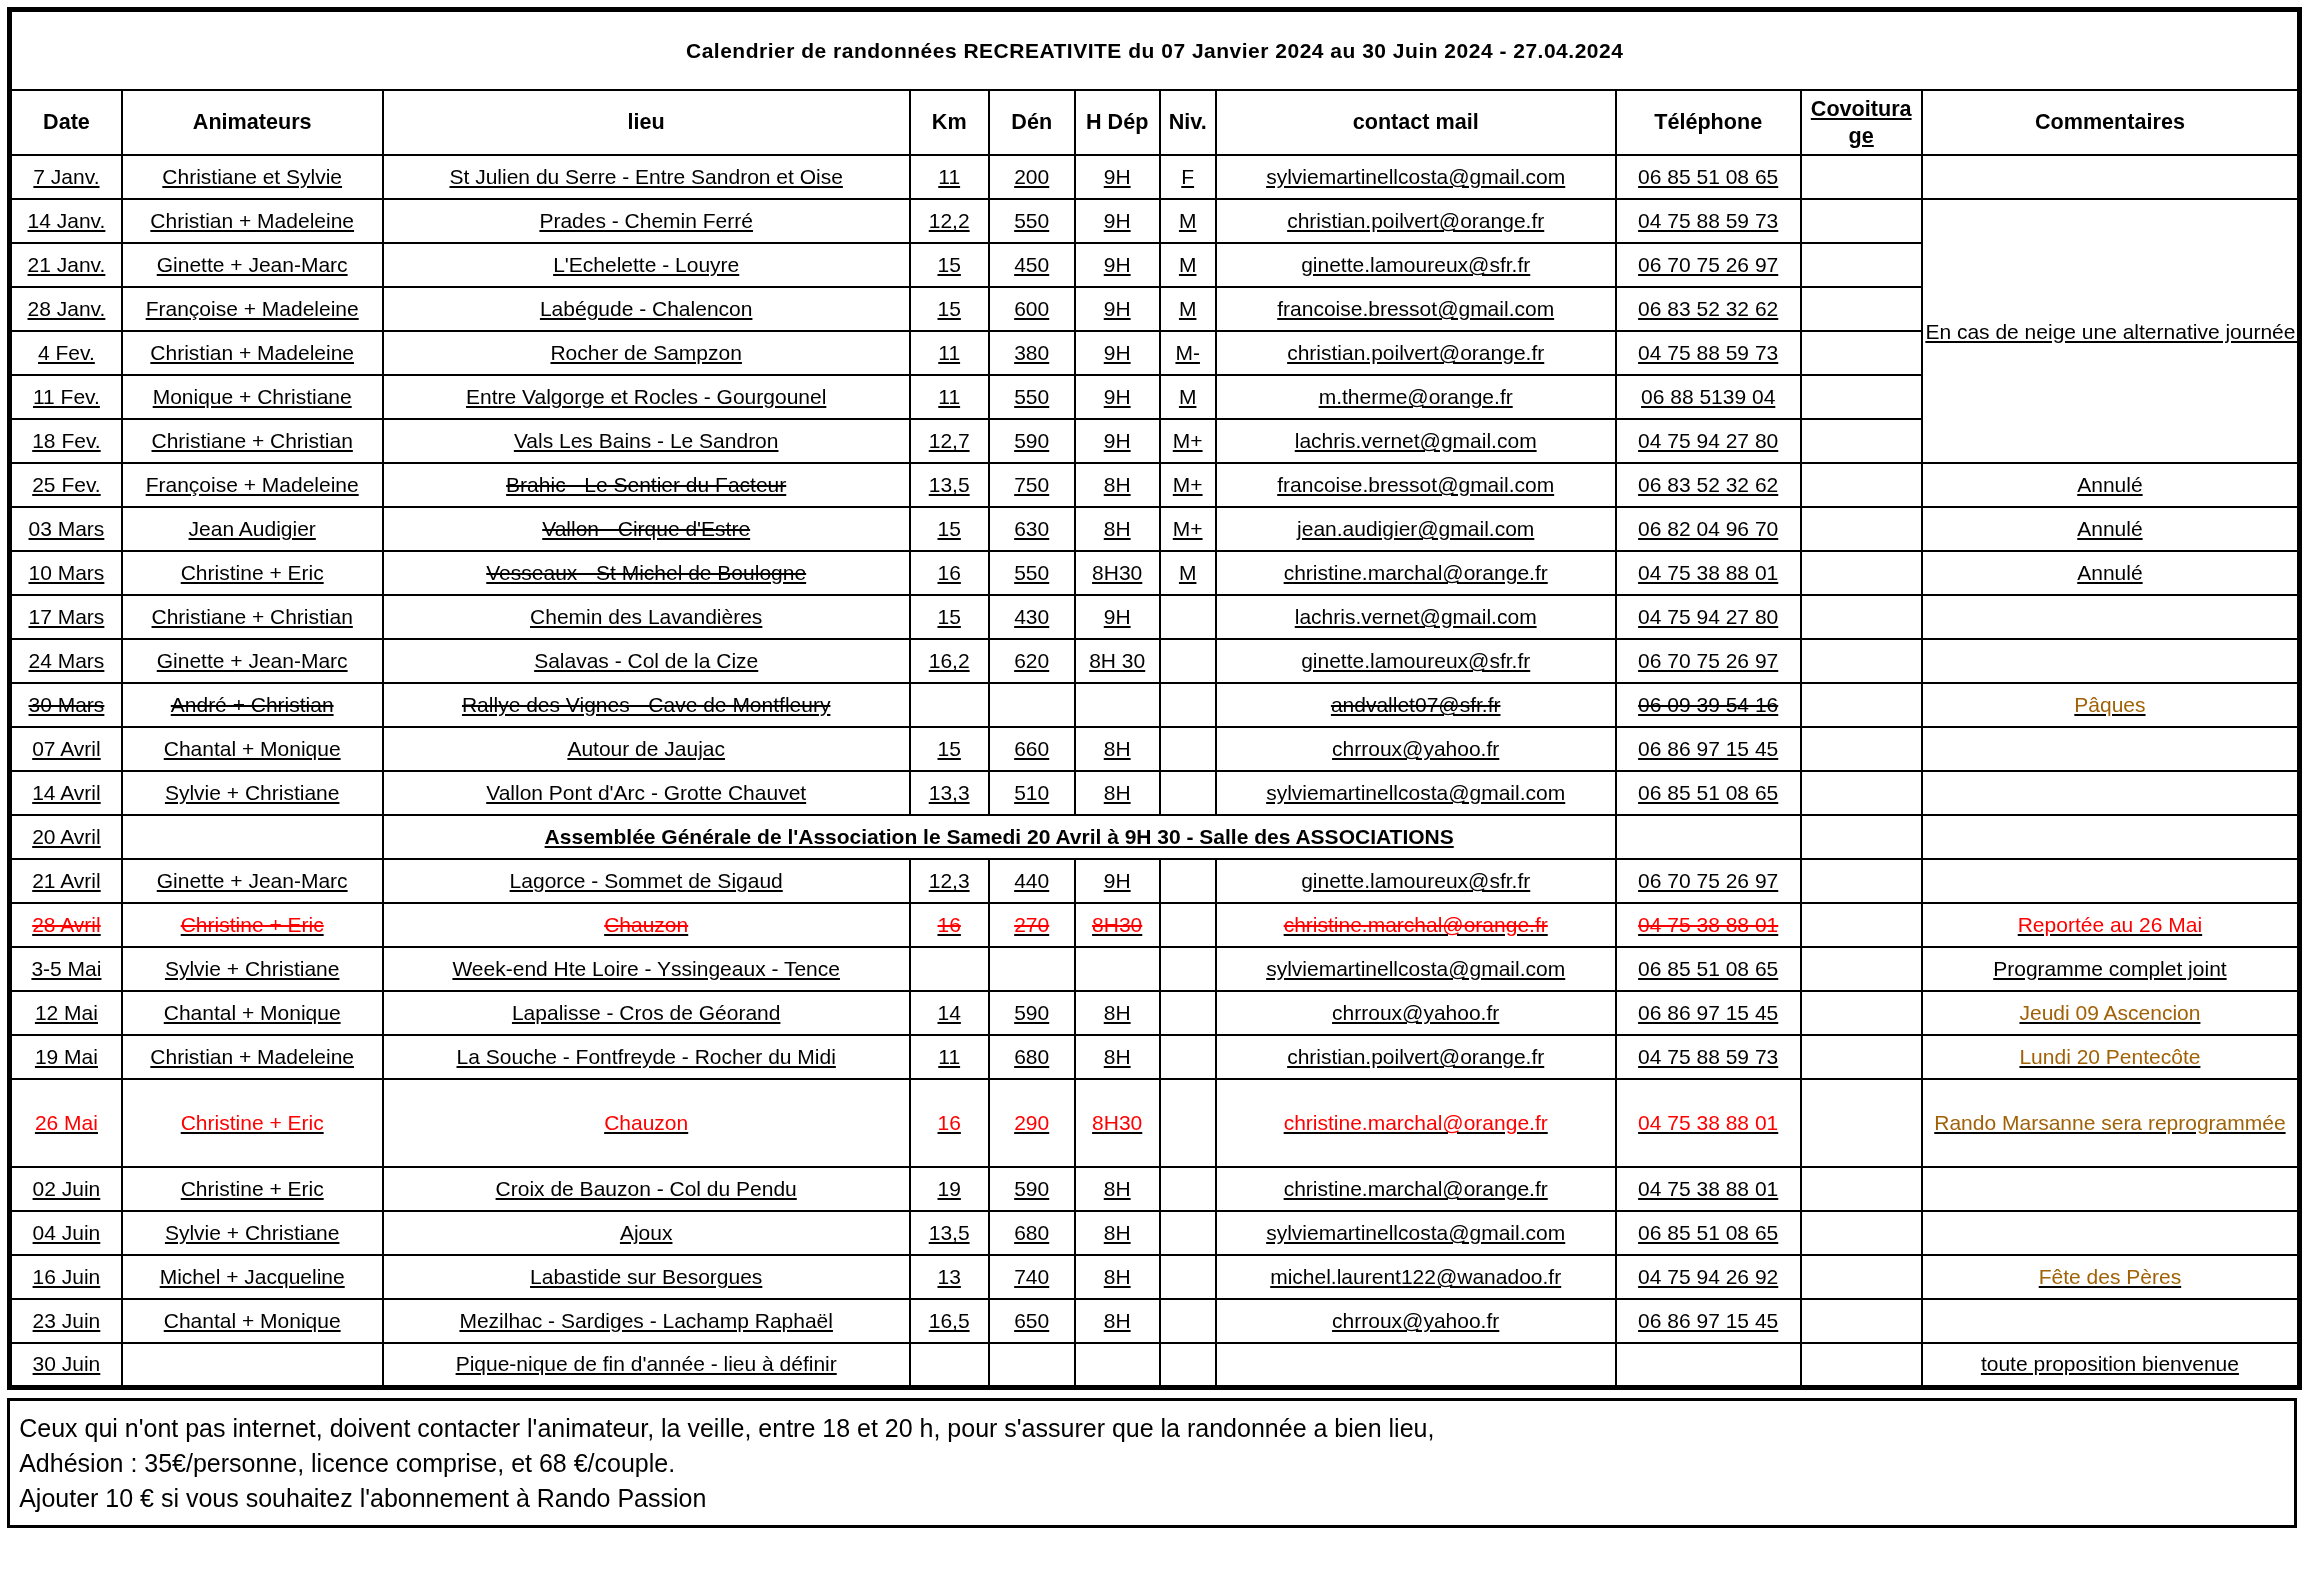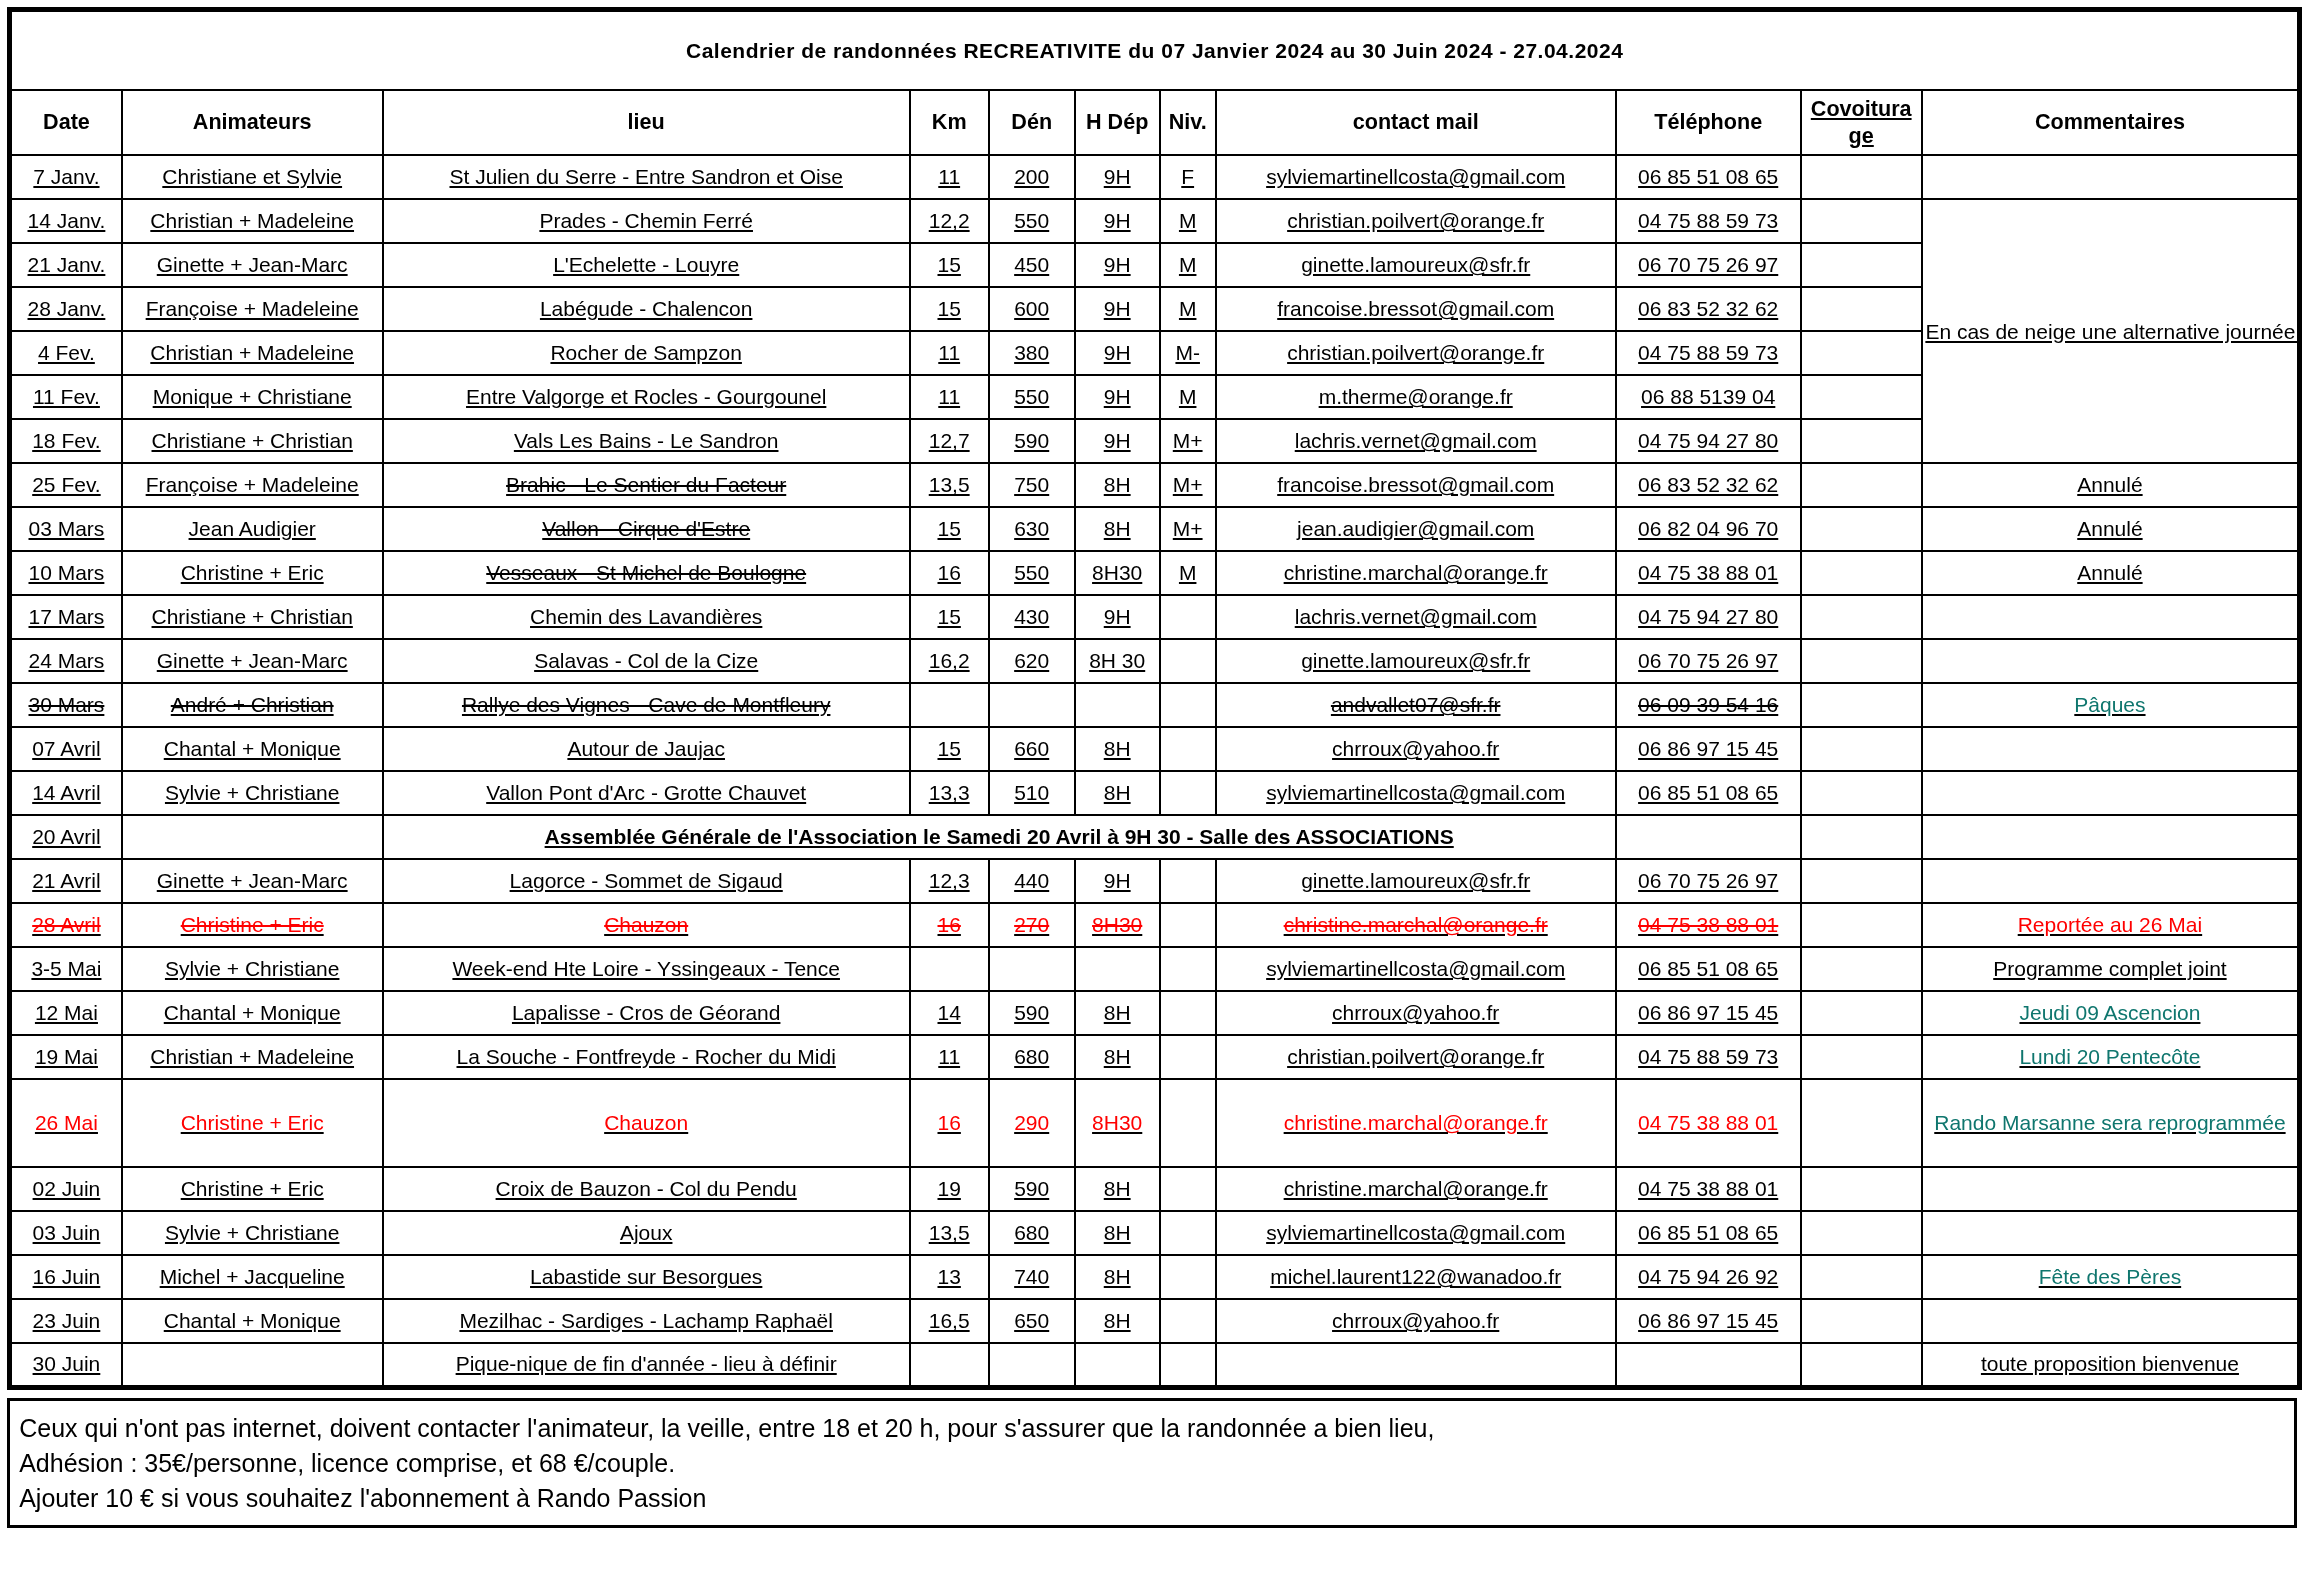--- a/index.html
+++ b/index.html
@@ -29,21 +29,21 @@
   tbody tr.tall{height:88px;}
   td.c-lieu{text-align:left;padding-left:7.2px;}
   td.c-ag{
     text-align:left;padding-left:7.2px;font-weight:bold;font-size:27px;white-space:nowrap;
   }
   td.c-com{white-space:normal;line-height:1.25;}
   td.snow{white-space:normal;line-height:1.3;}
   td.wrap2{padding:0 34px;}
   .strike{text-decoration:line-through;margin-left:40px;}
   .red{color:#ff0000;}
-  .red-text{color:#0f766e;}
+  .red-text{color:#a16207;}
   td.big{font-size:24px;}
   td.small{font-size:18px;}
   .footer{
     margin-top:8px;width:2290px;box-sizing:border-box;
     border:3.6px solid #000;
     padding:10px 9px 9px 9px;
     font-size:25px;line-height:35px;
   }
 </style>
 </head>
@@ -364,21 +364,21 @@
         <td class="c-num">19</td>
         <td class="c-num">590</td>
         <td class="c-num">8H</td>
         <td class="c-num"></td>
         <td class="c-mail">christine.marchal@orange.fr</td>
         <td class="c-tel">04 75 38 88 01</td>
         <td class="c-cov"></td>
         <td class="c-com"></td>
       </tr>
       <tr>
-        <td class="c-date">03 Juin</td>
+        <td class="c-date">04 Juin</td>
         <td class="c-anim">Sylvie + Christiane</td>
         <td class="c-lieu">Ajoux</td>
         <td class="c-num">13,5</td>
         <td class="c-num">680</td>
         <td class="c-num">8H</td>
         <td class="c-num"></td>
         <td class="c-mail">sylviemartinellcosta@gmail.com</td>
         <td class="c-tel">06 85 51 08 65</td>
         <td class="c-cov"></td>
         <td class="c-com"></td>

